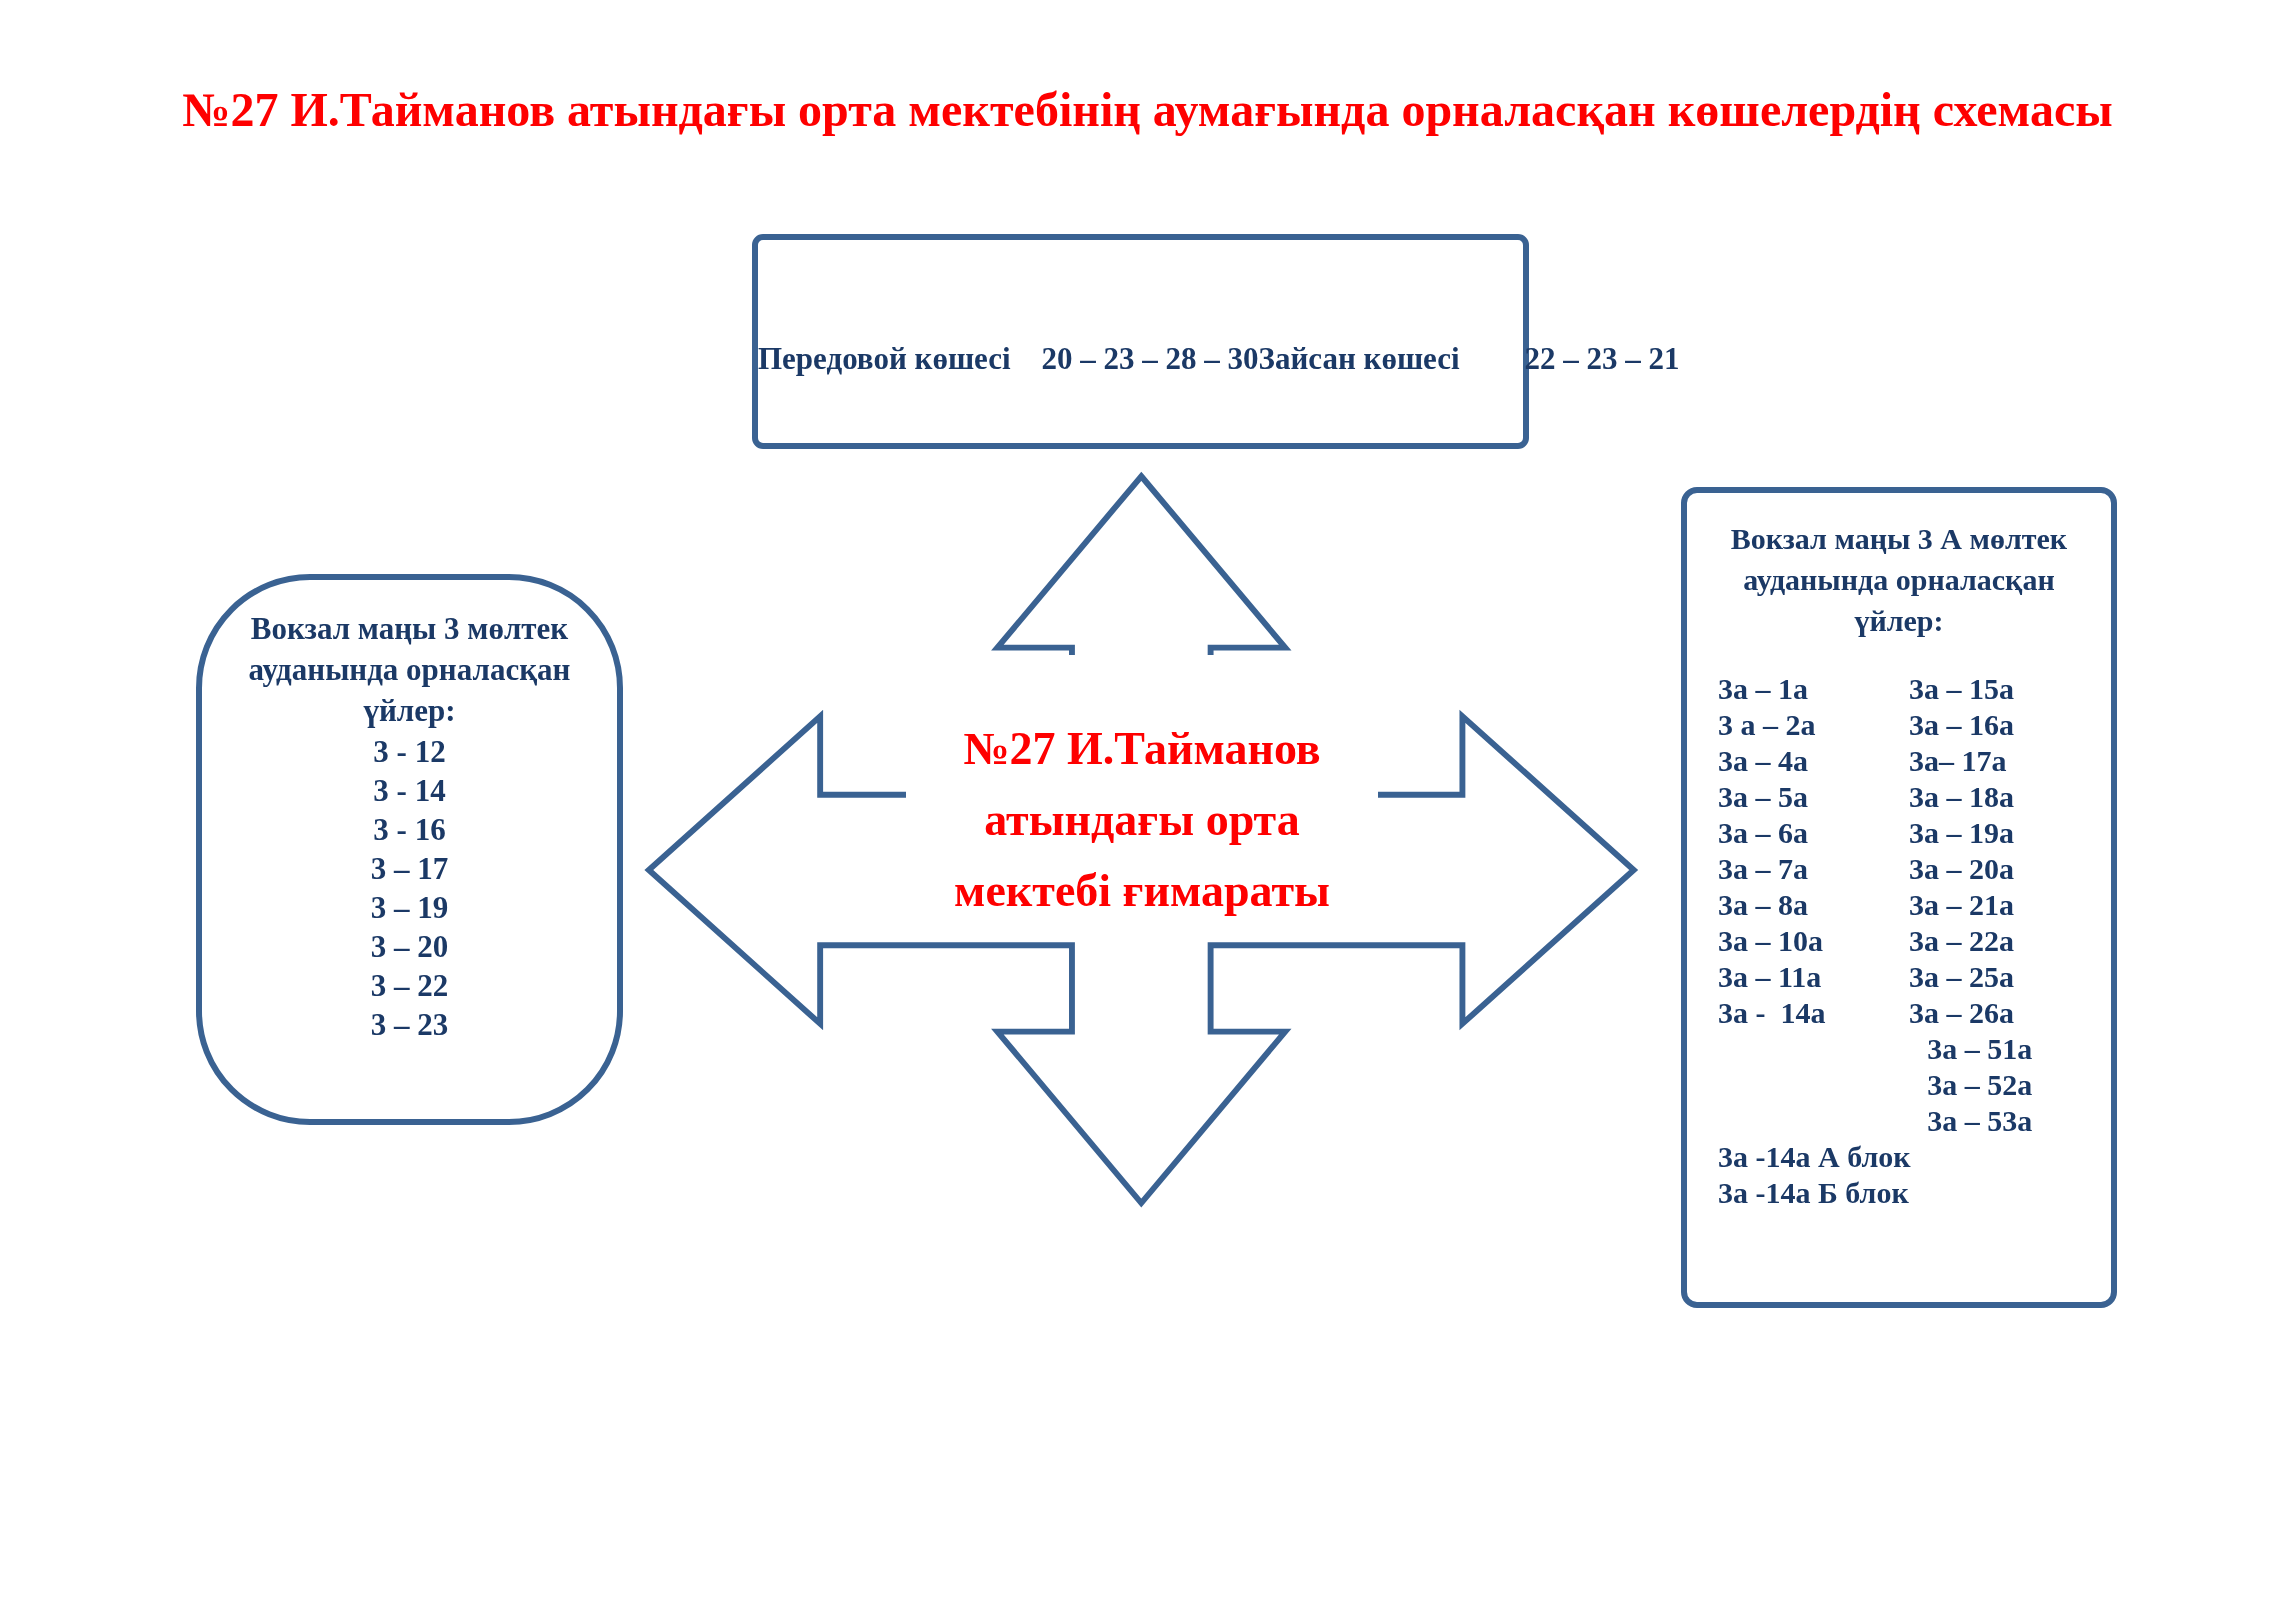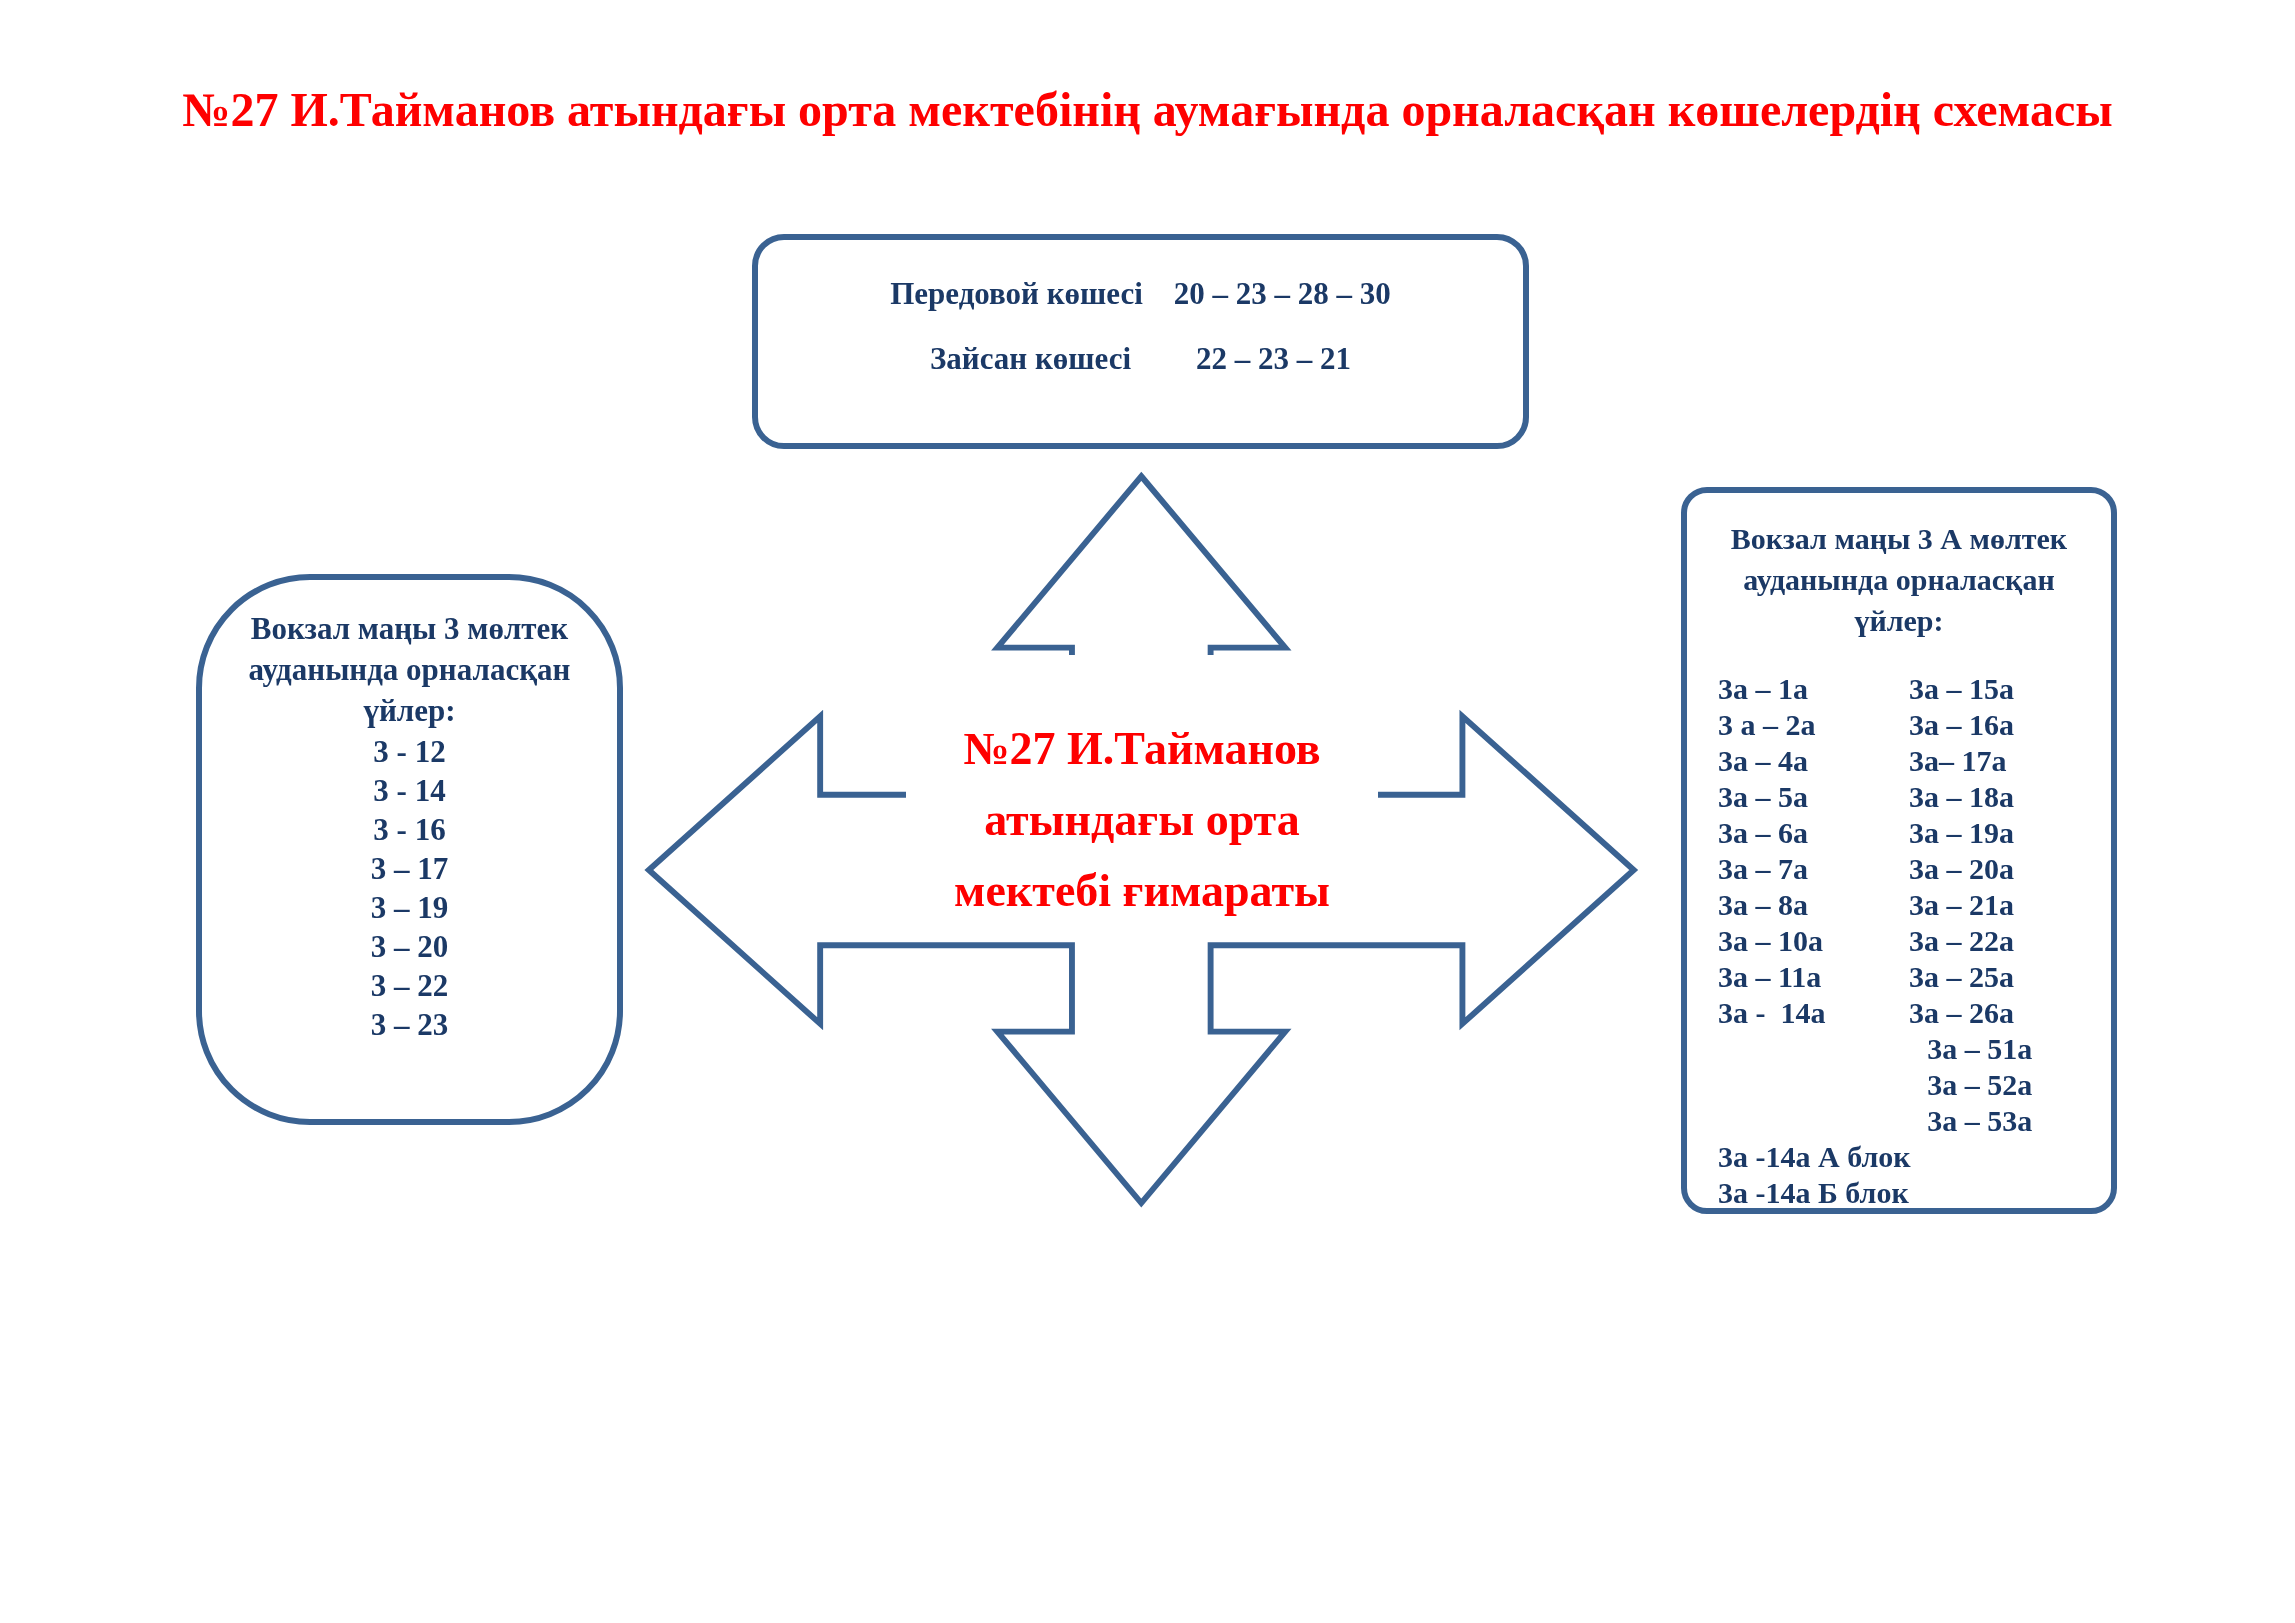--- a/index.html
+++ b/index.html
@@ -49,23 +49,23 @@
     background: #ffffff;
     border: 6.5px solid #3a6292;
     box-sizing: border-box;
     color: #1b3966;
   }
 
   
   .top-box {
     left: 752px; top: 234px;
     width: 777px; height: 215px;
-    border-radius: 32px;
-    display: flex;
-    flex-direction: column;
+    border-radius: 11px;
+    display: flex;
+    flex-direction: row;
     align-items: center;
     justify-content: flex-start;
     padding-top: 34px;
     row-gap: 26px;
     font-size: 31px;
   }
   .street-row {
     display: flex;
     align-items: baseline;
     line-height: 39px;
@@ -83,22 +83,22 @@
     padding-top: 27.5px;
     font-size: 31px;
   }
   .left-box .hline { line-height: 41px; }
   .left-box .items { margin-top: 1.3px; }
   .left-box .item { line-height: 39px; white-space: pre; }
 
   
   .right-box {
     left: 1681px; top: 487px;
-    width: 436px; height: 727px;
-    border-radius: 26px;
+    width: 436px; height: 821px;
+    border-radius: 16px;
     font-size: 30px;
     padding-top: 25px;
   }
   .right-box .hline { line-height: 41px; text-align: center; }
   .right-box .cols {
     display: flex;
     padding: 30px 19.6px 0 31px;
   }
   .right-box .col-a { width: 191px; }
   .right-box .col-b { flex: 1; }

